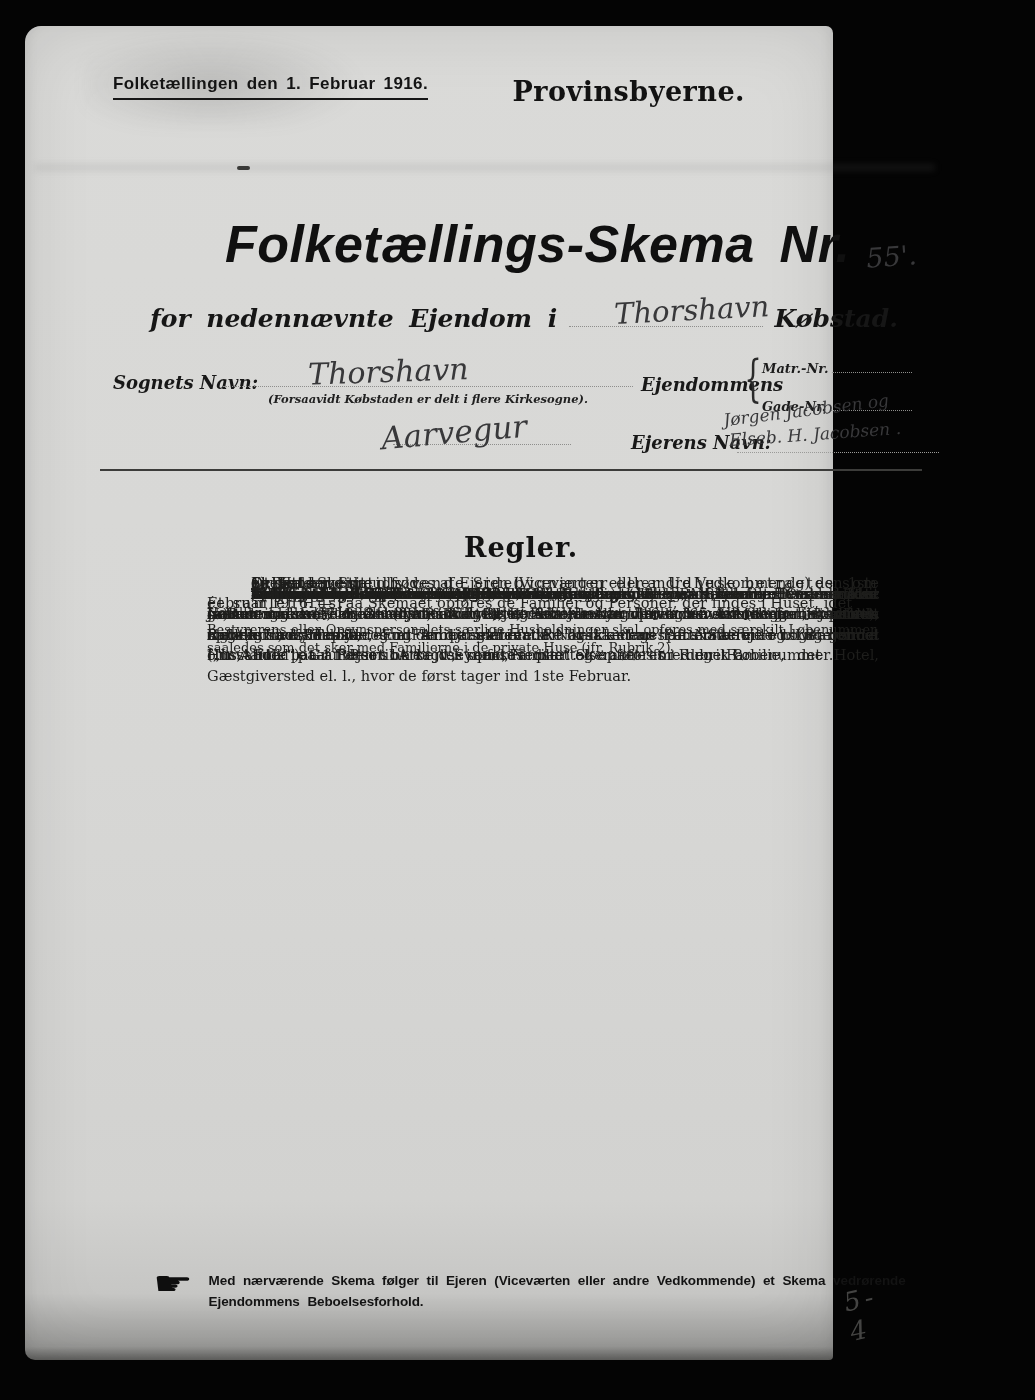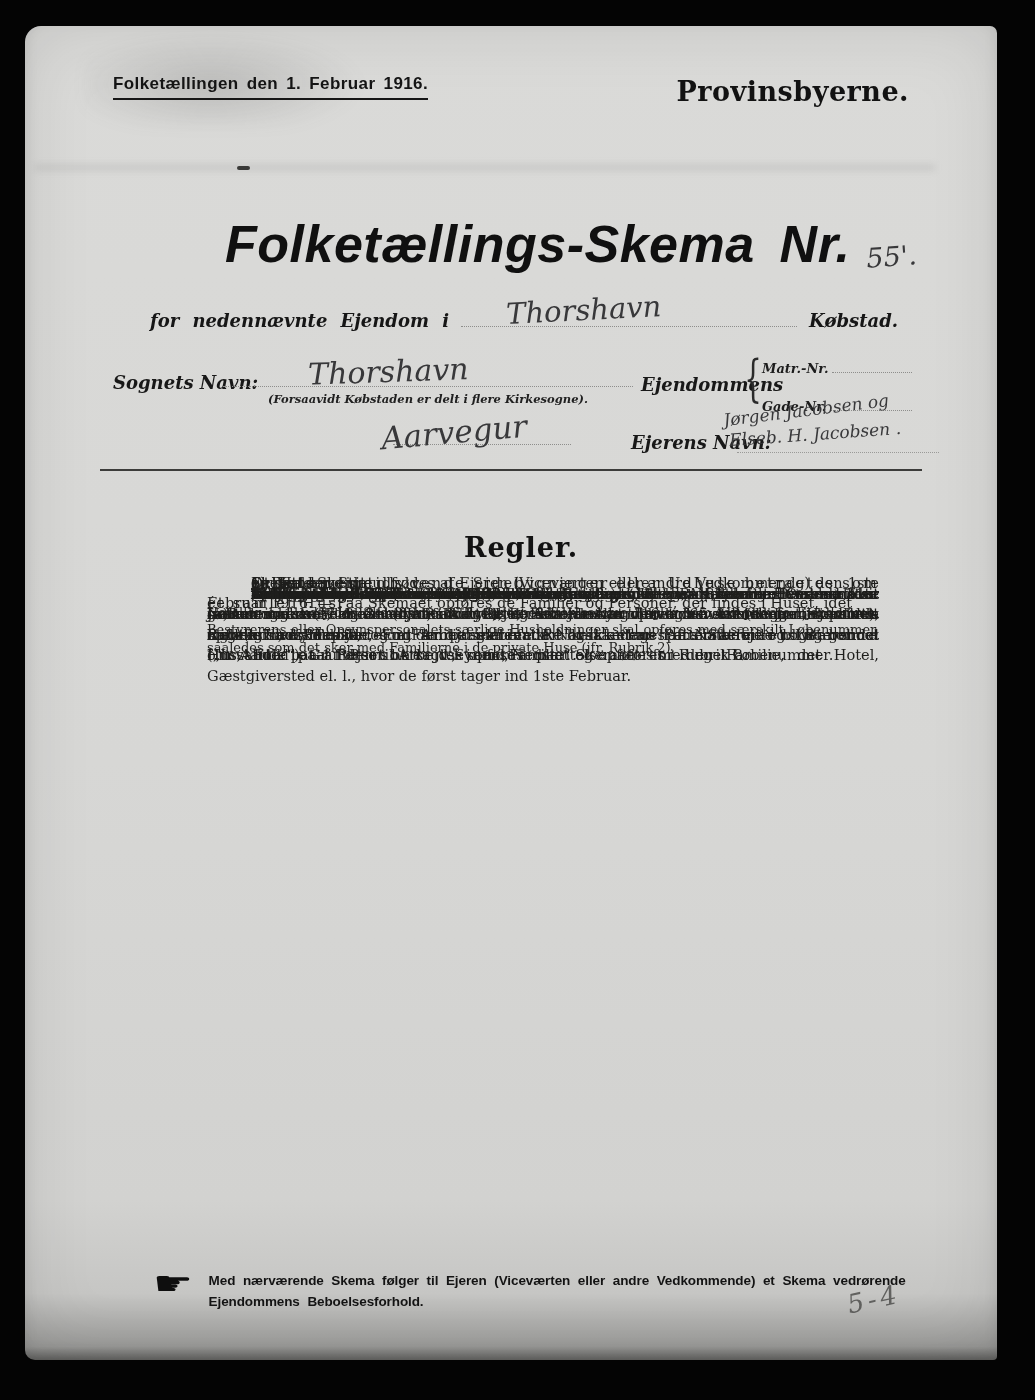--- a/index.html
+++ b/index.html
@@ -5,21 +5,21 @@
   html,body{margin:0;padding:0;}
   body{
     width:1035px;height:1400px;
     background:#040404;
     position:relative;
     overflow:hidden;
     font-family:"DejaVu Serif", serif;
     color:#1b1b1b;
   }
   .paper{
-    position:absolute;left:25px;top:26px;width:972px;height:1334px;
+    position:absolute;left:25px;top:26px;width:808px;height:1334px;
     background:linear-gradient(180deg,#dadad8 0%,#d7d7d5 55%,#d2d2d0 88%,#c6c6c4 95%,#9b9b99 99%,#6a6a68 100%);
     border-radius:16px 7px 4px 10px;
     box-shadow:inset 0 0 70px rgba(0,0,0,0.10), inset 0 -6px 14px rgba(0,0,0,0.10);
   }
   .paper *{position:absolute;}
   
   .smudge{left:60px;top:6px;width:280px;height:95px;
     background:radial-gradient(ellipse at 45% 55%,rgba(70,70,70,0.20),transparent 70%);
     filter:blur(7px);}
   .streak{left:10px;top:138px;width:900px;height:7px;background:rgba(110,110,110,0.14);filter:blur(3px);}
@@ -41,21 +41,21 @@
   .title-main{
     font-family:"Liberation Sans",sans-serif;font-weight:bold;font-style:italic;
     font-size:52px;letter-spacing:0.5px;word-spacing:10px;color:#101010;
   }
   .hw{font-family:"DejaVu Serif",serif;font-style:italic;color:#38383a;}
   .title-number{display:inline-block;font-size:27px;margin-left:16px;transform:rotate(-4deg) translateY(4px);}
 
   .property-row{left:125px;top:268px;width:748px;display:flex;align-items:baseline;}
   .property-row *{position:static;}
   .property-prefix,.property-suffix{
-    font-weight:bold;font-style:italic;font-size:18px;word-spacing:7px;white-space:nowrap;color:#161616;
+    font-weight:bold;font-style:italic;font-size:25px;word-spacing:7px;white-space:nowrap;color:#161616;
   }
   .property-fill{flex:1;margin:0 12px;border-bottom:1.6px dotted #8e8e8c;height:32px;position:relative;}
   .property-fill .hw{position:absolute;left:45px;bottom:-1px;font-size:29px;transform:rotate(-3deg);white-space:nowrap;}
 
   .lbl{font-weight:bold;font-style:italic;font-size:18px;white-space:nowrap;color:#181818;}
   .f-sogn-label{left:88px;top:346px;}
   .f-sogn-line{left:198px;top:330px;width:410px;height:30px;border-bottom:1.6px dotted #8e8e8c;}
   .f-sogn-line .hw{left:85px;bottom:-3px;font-size:30px;transform:rotate(-2deg);white-space:nowrap;}
   .f-sogn-note{left:198px;top:366px;width:410px;text-align:center;
     font-weight:bold;font-style:italic;font-size:11.5px;white-space:nowrap;color:#202020;}

